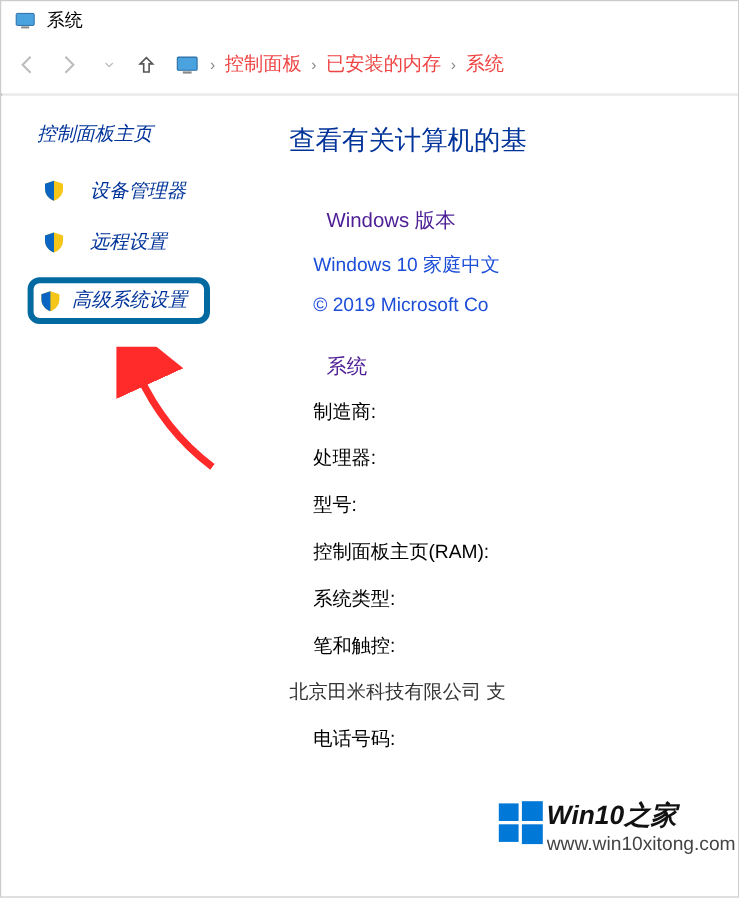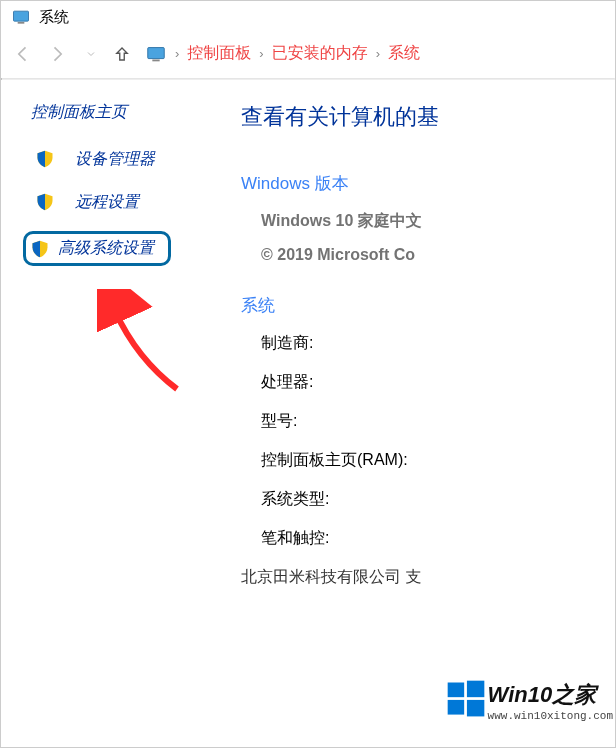--- a/index.html
+++ b/index.html
@@ -87,48 +87,48 @@
     }
     .shield {
       width: 20px; height: 20px;
       flex-shrink: 0;
     }
     .sidebar-link {
       font-size: 16px;
       color: #003399;
     }
     .highlight-box {
-      border: 3px solid #0369a1;
+      border: 5px solid #0369a1;
       border-radius: 10px;
       padding: 4px 14px 4px 4px;
       margin-left: -8px;
       display: inline-flex;
       align-items: center;
       gap: 8px;
     }
     .main {
       flex: 1;
       padding: 22px 0 0 40px;
     }
     .main-heading {
       font-size: 22px;
       color: #003399;
       margin-bottom: 40px;
     }
     .section-title {
       font-size: 17px;
-      color: #3b82f6;
+      color: #4c1d95;
       margin-bottom: 16px;
+      margin-left: 31px;
     }
     .section-line {
       font-size: 16px;
-      color: #737373;
+      color: #1d4ed8;
       margin-bottom: 14px;
       padding-left: 20px;
-      font-weight: bold;
     }
     .section {
       margin-bottom: 30px;
     }
     .sys-row {
       font-size: 16px;
       color: #000000;
       margin-bottom: 18px;
       padding-left: 20px;
     }
@@ -140,38 +140,37 @@
     }
     .arrow-annotation {
       position: absolute;
       left: 96px;
       top: 288px;
       pointer-events: none;
     }
     .watermark {
       position: absolute;
       right: 2px;
-      bottom: 22px;
+      bottom: 34px;
       display: flex;
       align-items: center;
       gap: 0;
     }
     .watermark-text {
       display: flex; flex-direction: column;
     }
     .watermark-title {
       font-size: 22px;
       font-weight: bold;
       font-style: italic;
       color: #111;
     }
     .watermark-sub {
-      font-size: 11px;
+      font-size: 16px;
       color: #444;
-      font-family: Liberation Mono, monospace;
     }
   </style>
 </head>
 <body>
 
 <div class="titlebar">
   <span class="titlebar-icon">
     <svg viewBox="0 0 24 24">
         <rect x="3" y="5" width="18" height="12" rx="1" fill="#4aa3df" stroke="#2b6ea3"></rect>
         <rect x="8" y="18" width="8" height="2" fill="#888"></rect>
@@ -267,20 +266,21 @@
 
     <div class="section">
       <div class="section-title">系统</div>
       <div class="sys-row">制造商:</div>
       <div class="sys-row">处理器:</div>
       <div class="sys-row">型号:</div>
       <div class="sys-row">控制面板主页(RAM):</div>
       <div class="sys-row">系统类型:</div>
       <div class="sys-row">笔和触控:</div>
       <div class="support-line">北京田米科技有限公司 支</div>
+      <div class="sys-row">电话号码:</div>
     </div>
   </div>
 </div>
 
 <svg class="arrow-annotation" width="120" height="120">
   <defs>
     <marker id="ah" markerWidth="12" markerHeight="12" refX="2" refY="6" orient="auto">
       <path d="M0,0 L12,6 L0,12 z" fill="#ff2a2a"></path>
     </marker>
   </defs>

